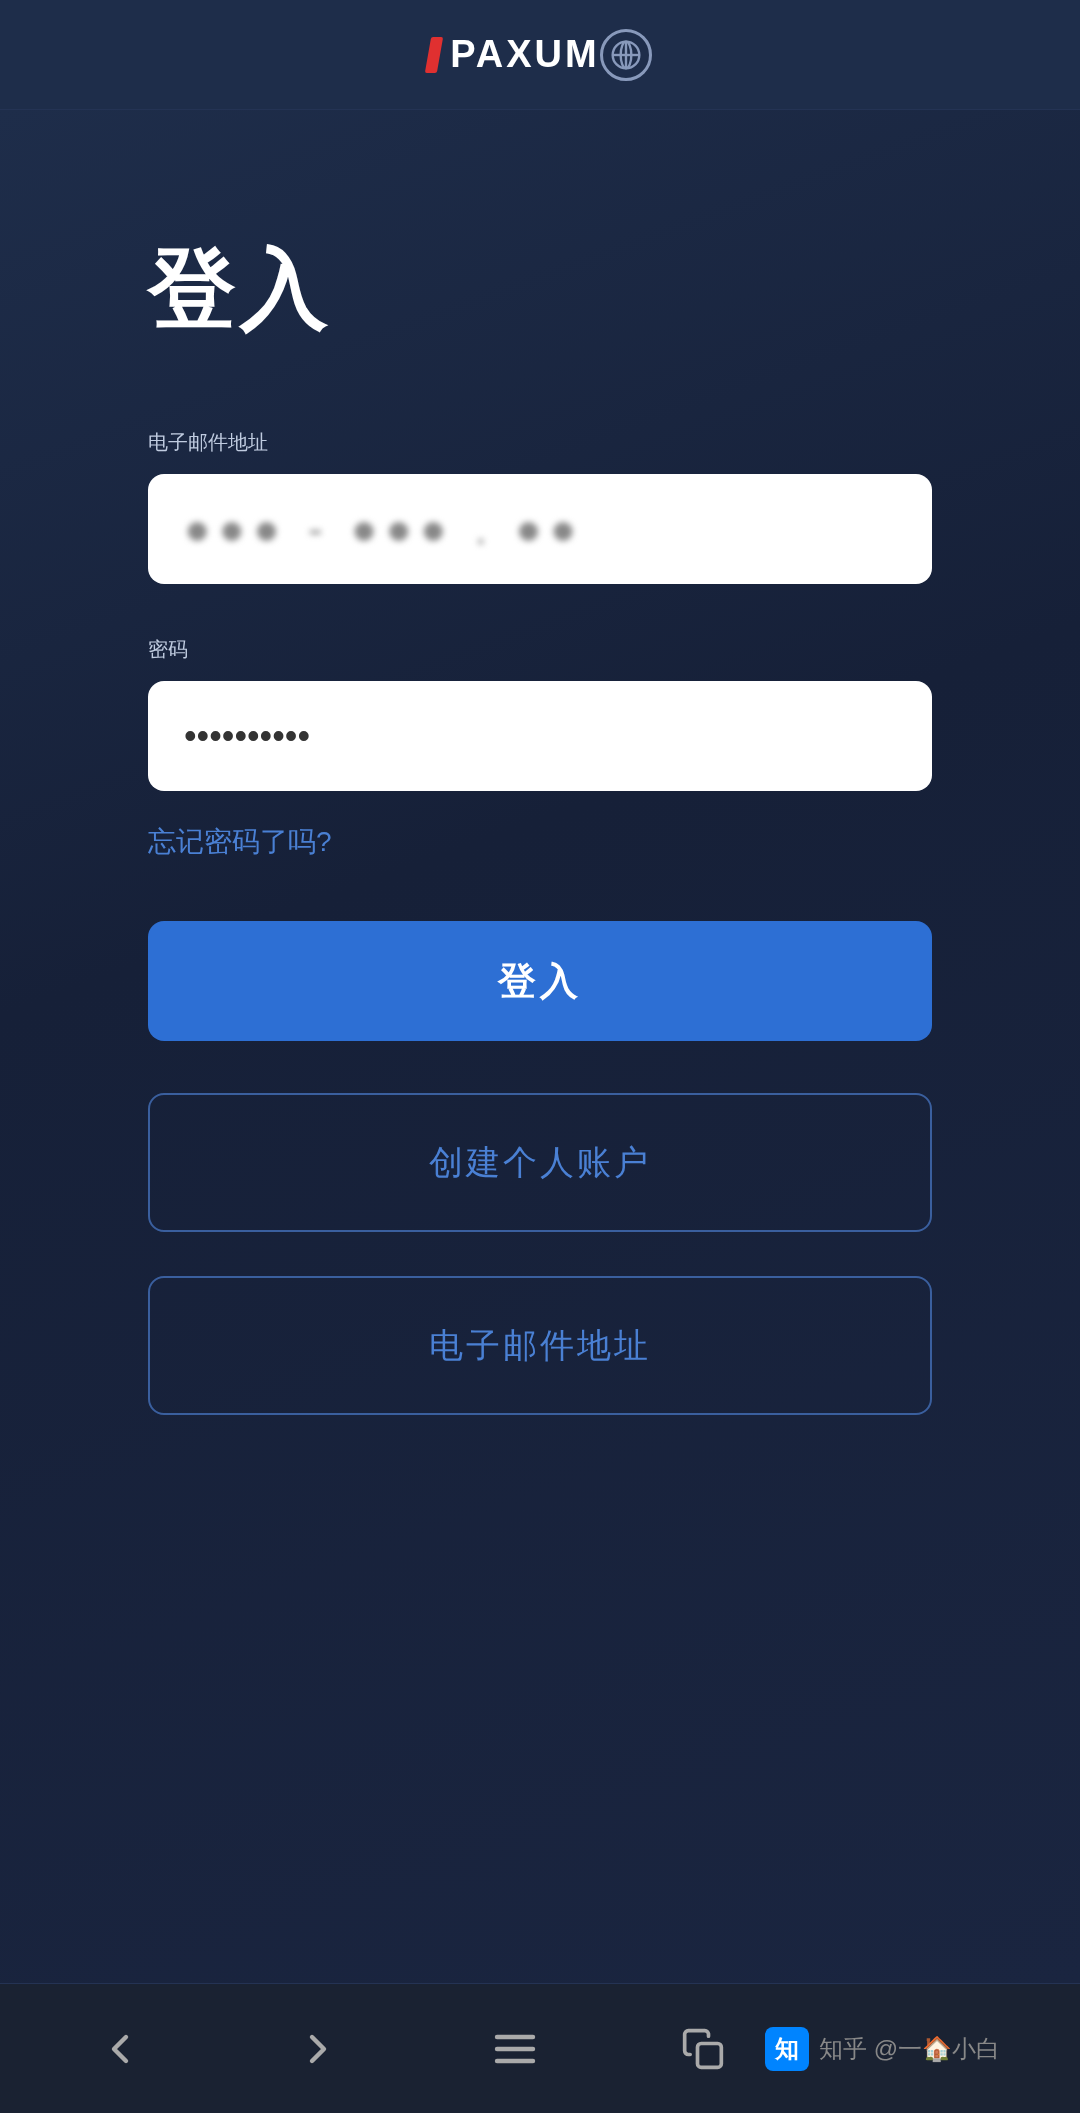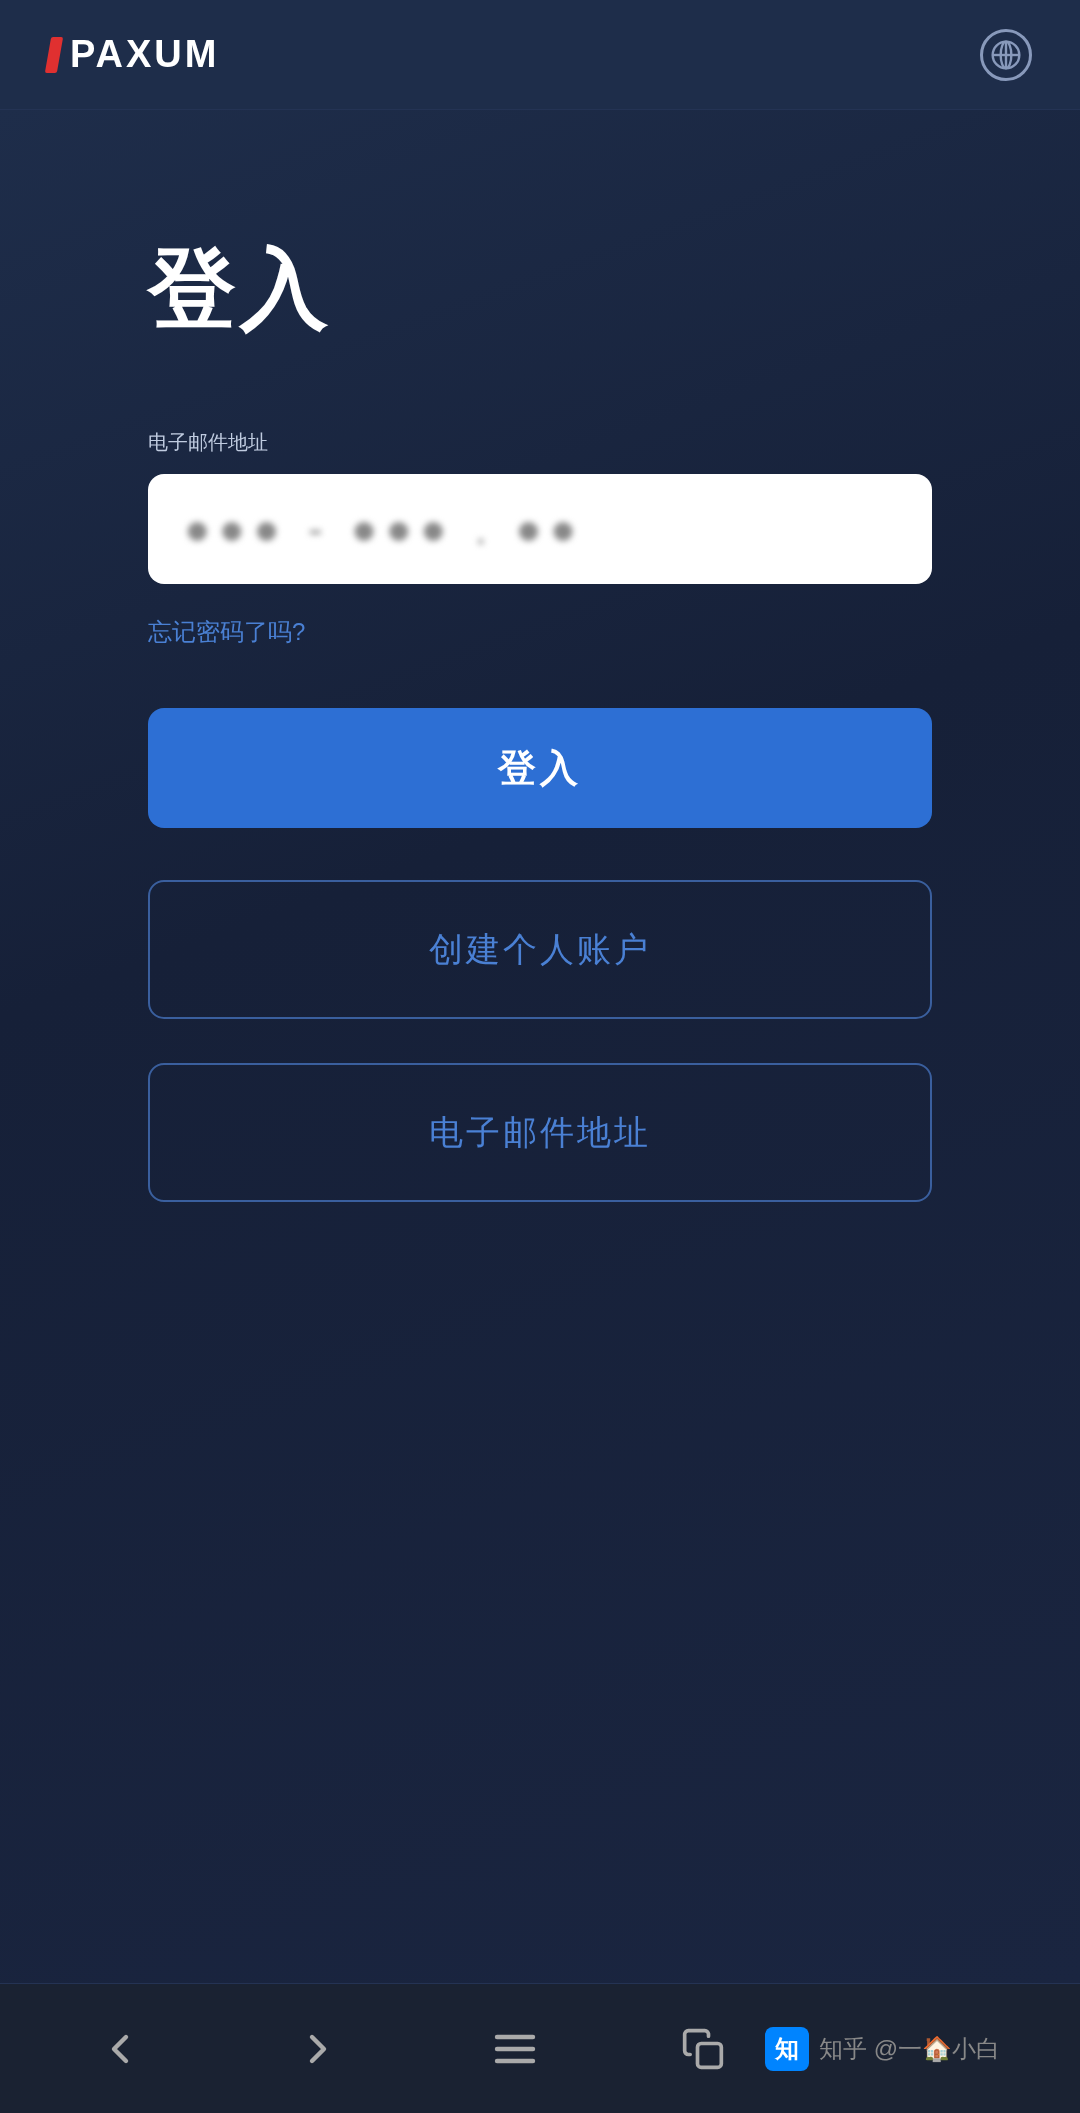--- a/index.html
+++ b/index.html
@@ -19,21 +19,21 @@
       overflow: hidden;
     }
 
     
     .navbar {
       width: 100%;
       height: 110px;
       background: #1e2d4a;
       display: flex;
       align-items: center;
-      justify-content: space-between;
+      justify-content: center;
       padding: 0 48px;
       border-bottom: 1px solid #243354;
       flex-shrink: 0;
     }
 
     .logo-container {
       display: flex;
       align-items: center;
       gap: 6px;
     }
@@ -127,21 +127,21 @@
 
     .blurred-text {
       font-size: 44px;
       color: #888888;
       letter-spacing: 8px;
       filter: blur(3px);
       user-select: none;
     }
 
     .forgot-password {
-      font-size: 24px;
+      font-size: 28px;
       color: #4a80d4;
       cursor: pointer;
       text-decoration: none;
       margin-top: -20px;
       margin-bottom: 60px;
       display: block;
     }
 
     .btn-login {
       width: 100%;
@@ -268,20 +268,24 @@
 
   <div class="form-container">
 
     <div class="field-group">
       <label class="field-label">电子邮件地址</label>
       <div class="email-display">
         <span class="blurred-text">●●● - ●●● . ●●</span>
       </div>
     </div>
 
+    <div class="field-group">
+      <label class="field-label">密码</label>
+      <input type="password" class="input-field" value="••••••••••" placeholder="••••••••••" style="">
+    </div>
 
     <a class="forgot-password" href="#">忘记密码了吗?</a>
 
     <button class="btn-login">登入</button>
 
     <button class="btn-outline">创建个人账户</button>
 
     <button class="btn-outline">电子邮件地址</button>
 
   </div>

